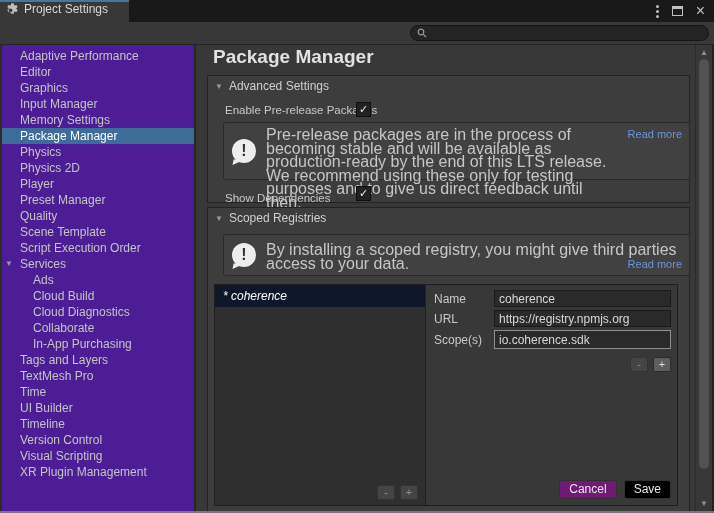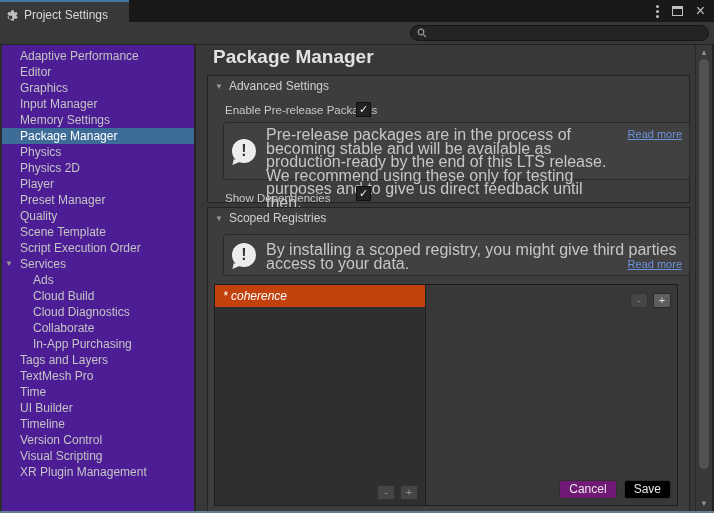--- a/index.html
+++ b/index.html
@@ -1,21 +1,21 @@
 <!DOCTYPE html>
 <html><head>
 <meta charset="utf-8">
 <style>
   *{margin:0;padding:0;box-sizing:border-box}
   html,body{width:714px;height:513px;background:#191919;font-family:"Liberation Sans",sans-serif}
   .window{position:relative;width:714px;height:513px;background:#383838;overflow:hidden;color:#C8C8C8;font-size:12px}
 
   
   .titlebar{position:absolute;top:0;left:0;right:0;height:22px;background:#191919}
-  .tab{position:absolute;left:0;top:0;width:129px;height:22px;background:#383838;border-top:2px solid #4478A4;display:flex;align-items:flex-end;gap:5px;padding-left:6px;color:#D8D8D8}
+  .tab{position:absolute;left:0;top:0;width:129px;height:22px;background:#383838;border-top:2px solid #4478A4;display:flex;align-items:flex-start;gap:5px;padding-left:6px;color:#D8D8D8}
   .tab svg{width:13px;height:13px;fill:#BFBFBF}
   .win-controls{position:absolute;right:9px;top:0;height:22px;display:flex;align-items:center;gap:13px}
   .menu-dots{display:flex;flex-direction:column;gap:2px}
   .menu-dots i{width:3px;height:3px;border-radius:50%;background:#C0C0C0}
   .maxbox{width:11px;height:10px;border:1px solid #C0C0C0;border-top:3px solid #C0C0C0}
   .closex{color:#C0C0C0;font-size:16px;line-height:16px}
 
   
   .toolbar{position:absolute;top:22px;left:0;right:0;height:23px;background:#383838;border-bottom:1px solid #232323}
   .search{position:absolute;left:410px;right:5px;top:3px;height:16px;background:#242424;border:1px solid #151515;border-radius:8px;display:flex;align-items:center;padding:0 6px;gap:4px}
@@ -40,29 +40,29 @@
 
   .infobox{position:absolute;display:flex;background:#414141;border:1px solid #292929;border-radius:3px}
   .info-icon-wrap{flex:0 0 40px;display:flex;align-items:center;justify-content:center}
   .info-icon{position:relative;width:24px;height:24px;border-radius:50%;background:#EDEDED;color:#333333;font-weight:bold;font-size:16px;text-align:center;line-height:24px}
   .info-icon::after{content:"";position:absolute;left:1px;bottom:-3px;width:0;height:0;border-top:6px solid #EDEDED;border-right:8px solid transparent;transform:rotate(12deg)}
   .info-text{font-size:16px;line-height:13.5px;color:#C6C6C6;padding:5px 0 4px 2px}
   #infobox-adv{left:15px;top:46px;width:467px;height:58px}
   #infobox-adv .info-text{width:352px}
   #infobox-scoped{left:15px;top:26px;width:467px;height:42px}
   #infobox-scoped .info-text{padding-top:8px}
-  .read-more{position:absolute;color:#6C94E0;text-decoration:underline;font-size:11px;cursor:pointer}
+  .read-more{position:absolute;color:#6C94E0;font-size:11px;cursor:pointer}
   #rm-adv{top:5px;right:7px}
   #rm-scoped{bottom:5px;right:7px}
 
   
   .regbox{position:absolute;left:6px;top:76px;width:464px;height:222px;border:1px solid #1D1D1D;background:#383838}
   .reg-list{position:absolute;left:0;top:0;width:211px;bottom:0;background:#2F2F2F;border-right:1px solid #202020}
   .reg-item{height:22px;line-height:22px;padding-left:8px;font-style:italic;color:#DDDDDD;white-space:nowrap}
-  .reg-item.selected{background:#c2410c;color:#FFFFFF}
+  .reg-item.selected{background:#0f172a;color:#FFFFFF}
   .list-btns{position:absolute;left:0;width:211px;bottom:5px;display:flex;justify-content:flex-end;gap:5px;padding-right:8px}
   .reg-form{position:absolute;left:212px;top:0;right:0;bottom:0}
   .form-fields{padding:5px 6px 0 7px}
   .form-row{display:flex;align-items:center;margin-bottom:3px}
   .form-label{flex:0 0 60px;color:#C8C8C8}
   .form-input{flex:1;height:17px;background:#2A2A2A;border:1px solid #191919;color:#D8D8D8;font:12px "Liberation Sans",sans-serif;padding:0 4px;min-width:0}
   .form-input.focused{border:1px solid #8F8F8F;height:19px}
   .form-btns{display:flex;justify-content:flex-end;gap:5px;margin-top:8px;padding-right:6px}
   .mini-btn{width:18px;height:15px;background:#4E4E4E;border:1px solid #2A2A2A;border-radius:2px;color:#BFBFBF;font-size:11px;line-height:12px;text-align:center;cursor:pointer}
   .mini-btn.add{background:#5E5E5E;color:#DDDDDD}
@@ -178,20 +178,34 @@
 
     <div class="regbox">
       <div class="reg-list">
           <div class="reg-item selected">* coherence</div>
         </div>
       <div class="list-btns">
         <span class="mini-btn dim">-</span>
         <span class="mini-btn dim">+</span>
       </div>
       <div class="reg-form">
+        <div class="form-fields">
+            <div class="form-row">
+              <span class="form-label">Name</span>
+              <input class="form-input" value="coherence" style="">
+            </div>
+            <div class="form-row">
+              <span class="form-label">URL</span>
+              <input class="form-input" value="https://registry.npmjs.org" style="">
+            </div>
+            <div class="form-row">
+              <span class="form-label">Scope(s)</span>
+              <input class="form-input focused" value="io.coherence.sdk" style="">
+            </div>
+          </div>
         <div class="form-btns">
           <span class="mini-btn dim">-</span>
           <span class="mini-btn add">+</span>
         </div>
         <div class="actions">
           <span class="btn">Cancel</span>
           <span class="btn save">Save</span>
         </div>
       </div>
     </div>

